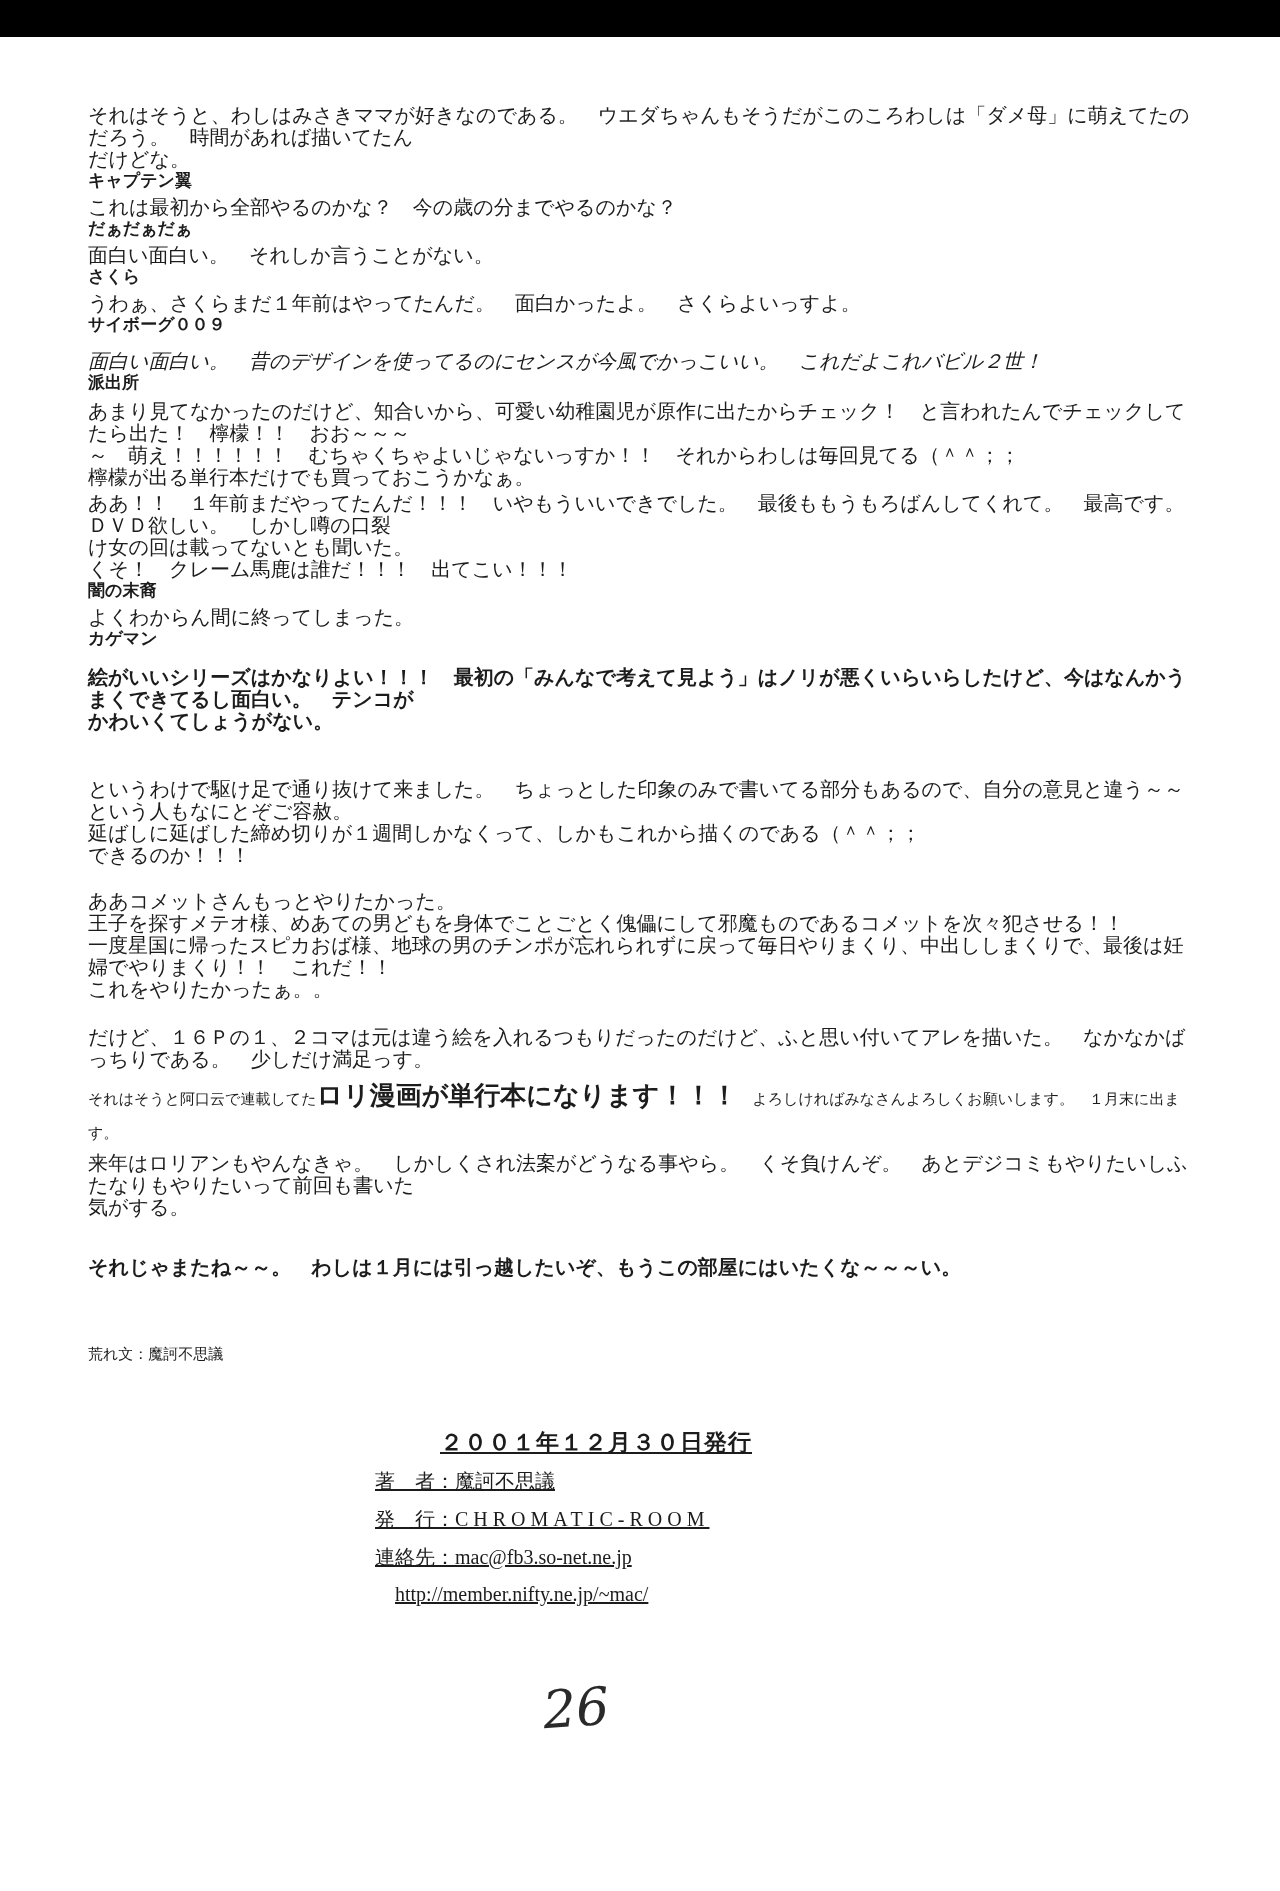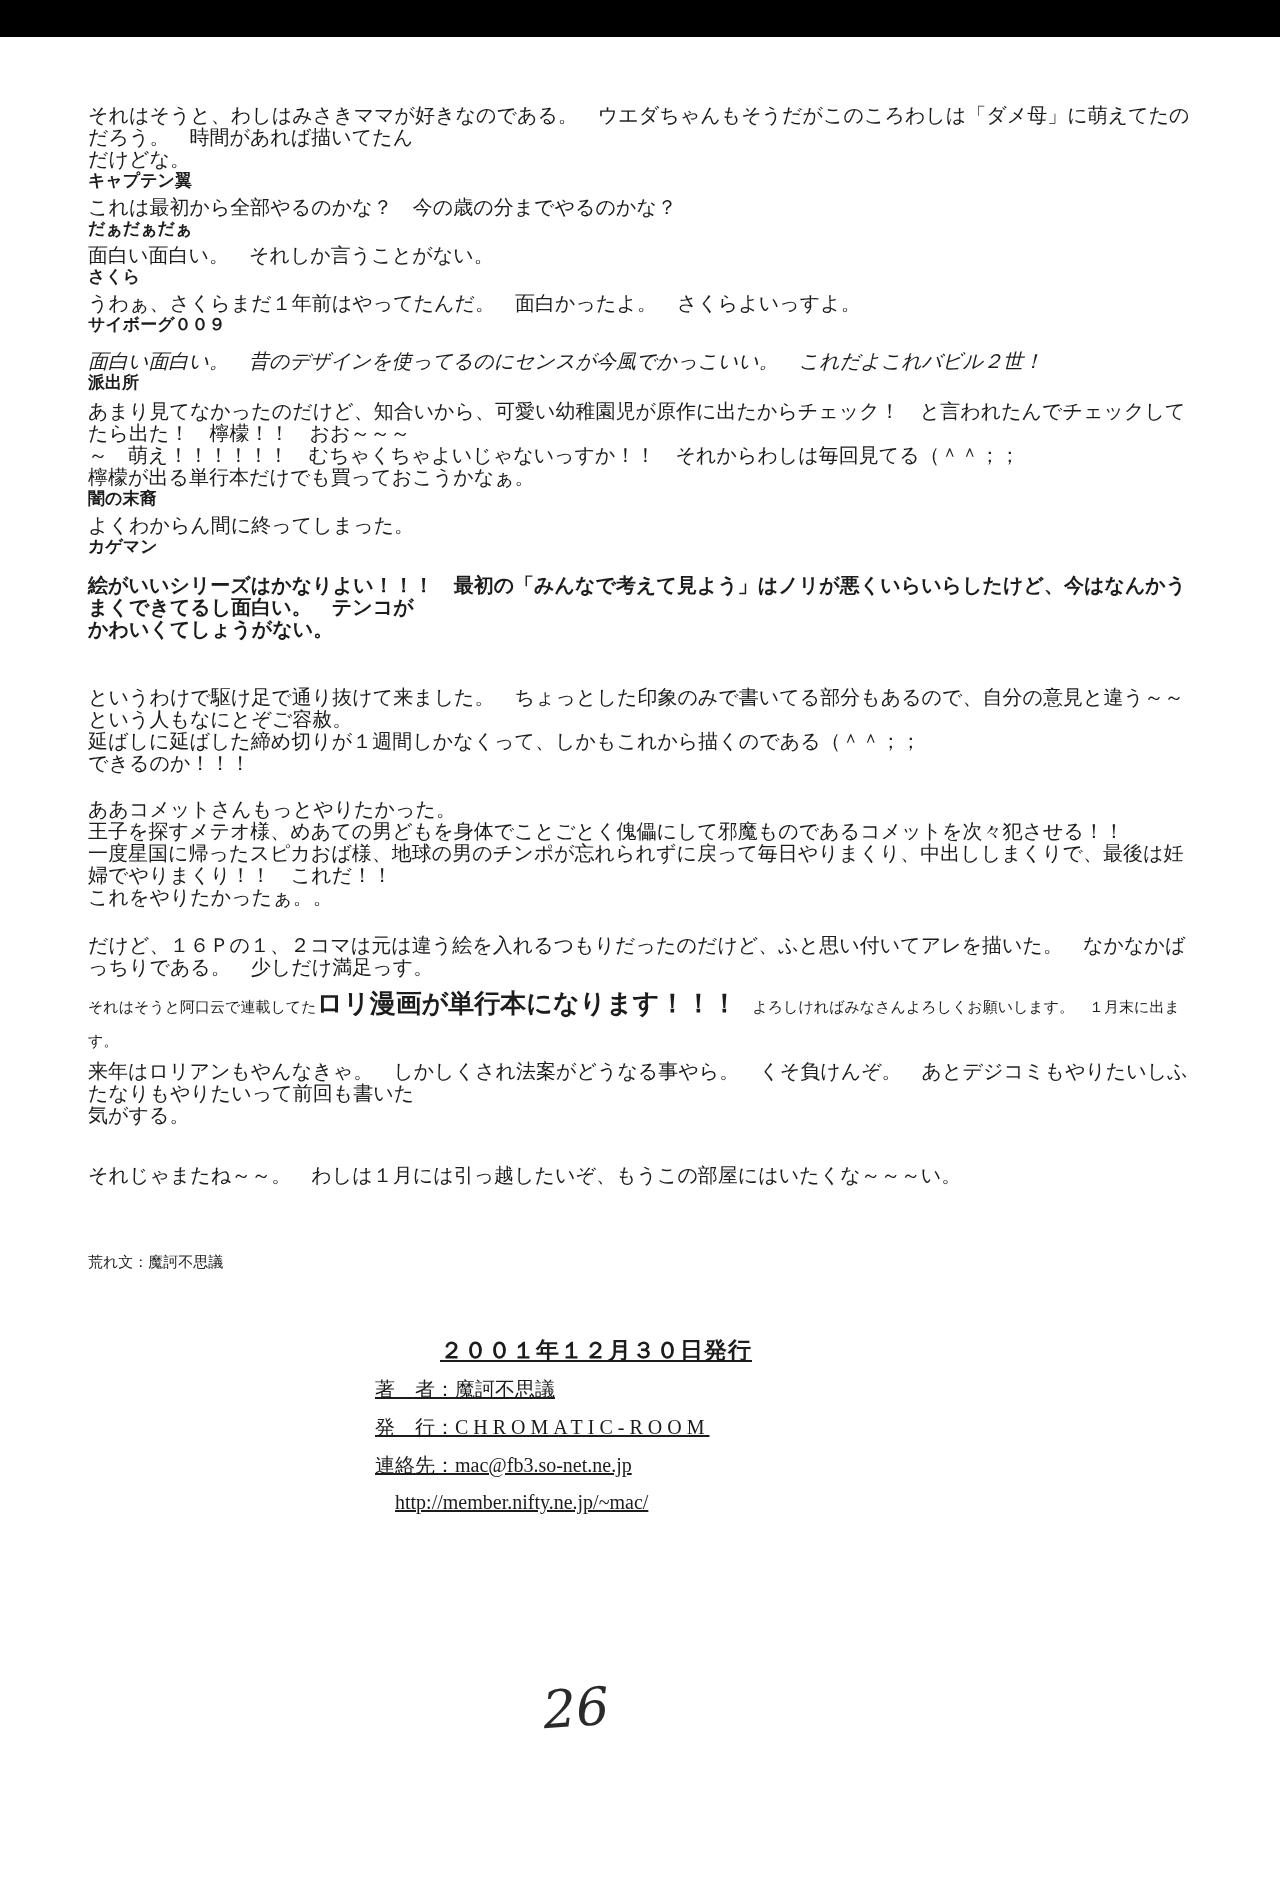--- a/index.html
+++ b/index.html
@@ -42,21 +42,21 @@
   .p1{margin-top:46px;}
   .p2{margin-top:24px;}
   .p3{margin-top:26px;}
   .announce{margin-top:8px;font-size:15px;line-height:34px;margin-bottom:0;}
   .announce .big{
     font-family:"Liberation Sans","DejaVu Sans",sans-serif;
     font-weight:600;
     font-size:26px;
   }
   .announce-rest{margin-top:2px;}
-  .p5{margin-top:38px;}
+  .p5{margin-top:38px;font-weight:bold;}
   .signature{margin-top:65px;font-size:15px;line-height:22px;margin-bottom:0;}
   .colophon{margin-top:64px;text-decoration:underline;}
   .colo-date{
     font-family:"Liberation Sans","DejaVu Sans",sans-serif;
     font-weight:bold;font-size:23px;line-height:26px;
     letter-spacing:1px;
     margin:0 0 0 352px;
   }
   .colo-line{
     font-size:20px;line-height:24px;
@@ -97,20 +97,23 @@
     <p class="body-text b-saku">うわぁ、さくらまだ１年前はやってたんだ。　面白かったよ。　さくらよいっすよ。</p>
 
     <h3 class="sec h-cyb">サイボーグ００９</h3>
     <p class="body-text b-cyb">面白い面白い。　昔のデザインを使ってるのにセンスが今風でかっこいい。　これだよこれバビル２世！</p>
 
     <h3 class="sec h-hash">派出所</h3>
     <p class="body-text b-hash">あまり見てなかったのだけど、知合いから、可愛い幼稚園児が原作に出たからチェック！　と言われたんでチェックしてたら出た！　檸檬！！　おお～～～
 ～　萌え！！！！！！　むちゃくちゃよいじゃないっすか！！　それからわしは毎回見てる（＾＾；；
 檸檬が出る単行本だけでも買っておこうかなぁ。</p>
 
+    <p class="body-text b-gakko">ああ！！　１年前まだやってたんだ！！！　いやもういいできでした。　最後ももうもろばんしてくれて。　最高です。　ＤＶＤ欲しい。　しかし噂の口裂
+け女の回は載ってないとも聞いた。
+くそ！　クレーム馬鹿は誰だ！！！　出てこい！！！</p>
 
     <h3 class="sec h-yami">闇の末裔</h3>
     <p class="body-text b-yami">よくわからん間に終ってしまった。</p>
 
     <h3 class="sec h-kage">カゲマン</h3>
     <p class="body-text b-kage">絵がいいシリーズはかなりよい！！！　最初の「みんなで考えて見よう」はノリが悪くいらいらしたけど、今はなんかうまくできてるし面白い。　テンコが
 かわいくてしょうがない。</p>
 
     <p class="body-text p1">というわけで駆け足で通り抜けて来ました。　ちょっとした印象のみで書いてる部分もあるので、自分の意見と違う～～という人もなにとぞご容赦。
 延ばしに延ばした締め切りが１週間しかなくって、しかもこれから描くのである（＾＾；；

